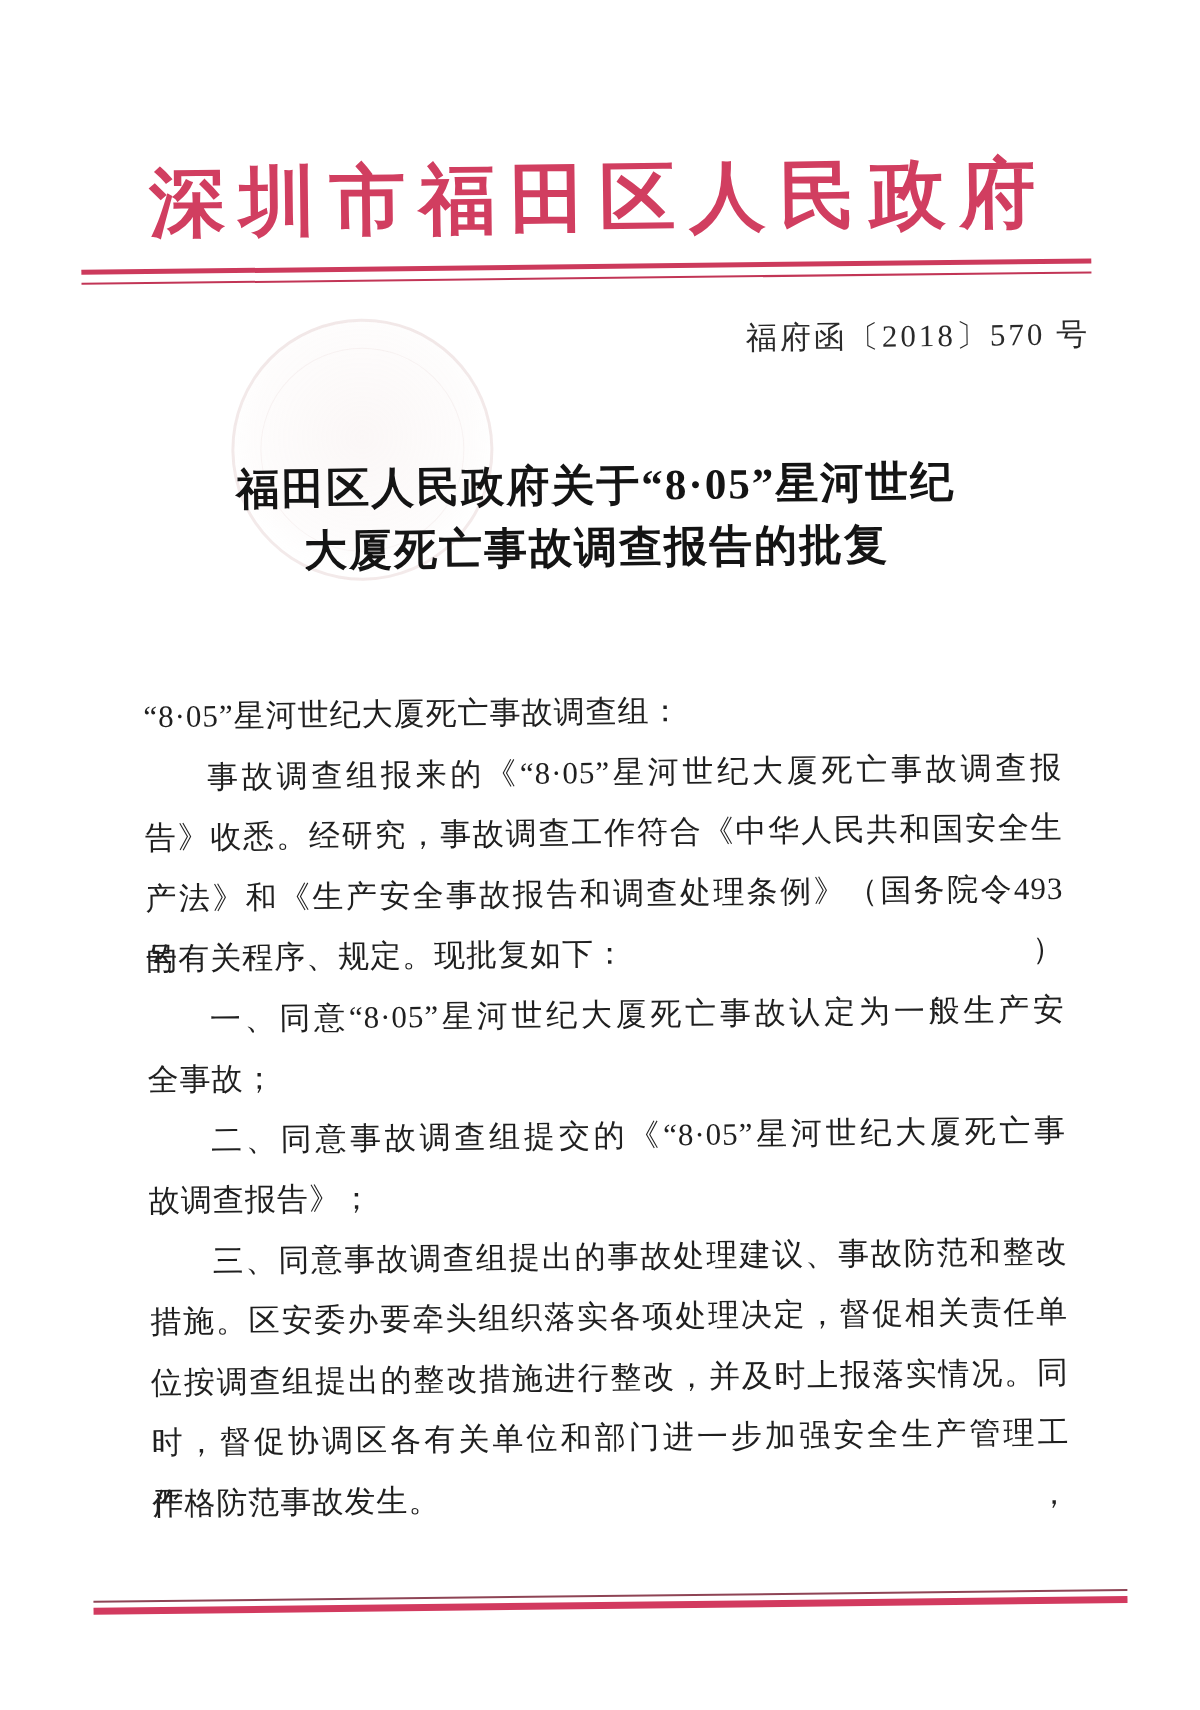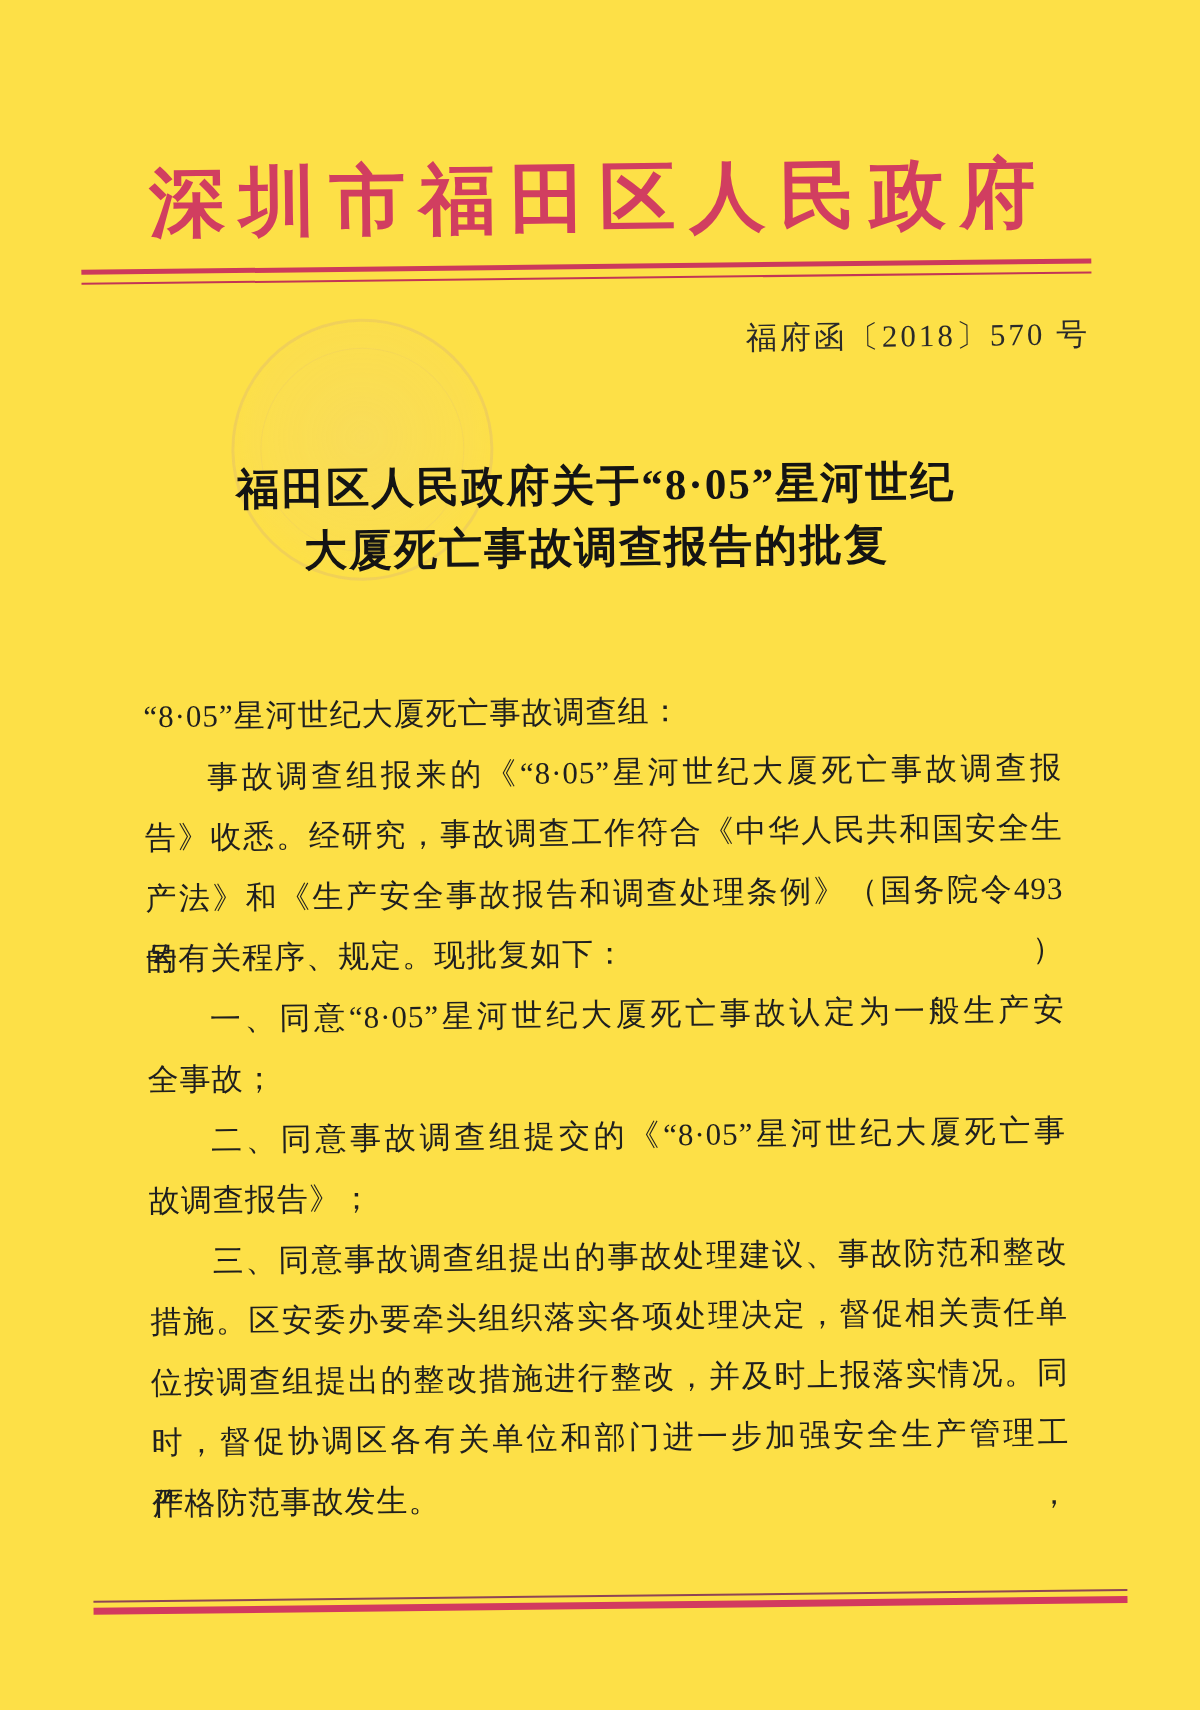--- a/index.html
+++ b/index.html
@@ -4,21 +4,21 @@
 <style>
   html, body {
     margin: 0;
     padding: 0;
     background: #e8e8e8;
   }
   .page {
     position: relative;
     width: 1200px;
     height: 1710px;
-    background: #fde047;
+    background: #ffffff;
     overflow: hidden;
     font-family: "Liberation Serif", "DejaVu Serif", serif;
   }
   .page-inner {
     position: absolute;
     inset: 0;
     transform: rotate(-0.65deg);
     transform-origin: 50% 50%;
   }
   

